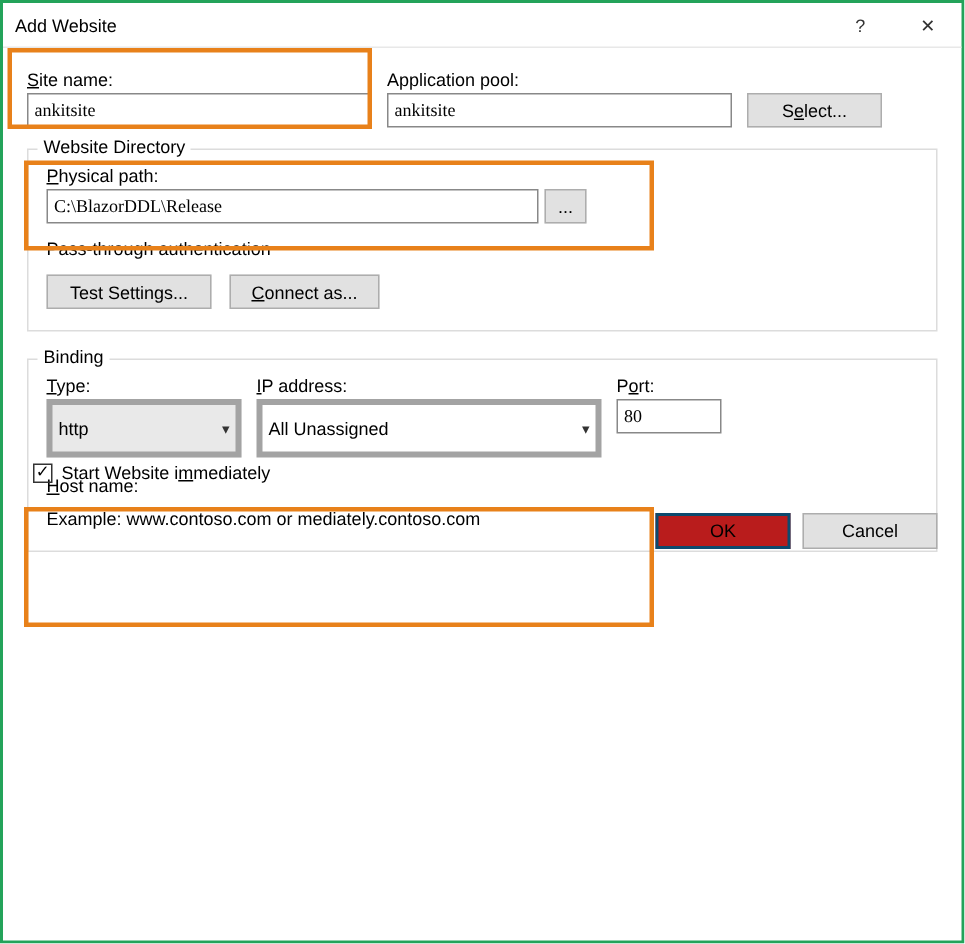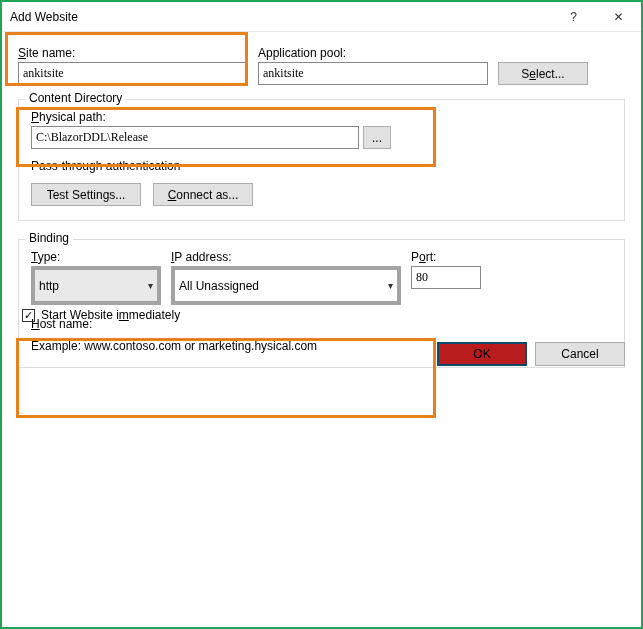--- a/index.html
+++ b/index.html
@@ -137,21 +137,21 @@
       <div class="col" style="width:230px;">
         <label class="lbl disabled-lbl">Application pool:</label>
         <input class="input" readonly="" value="ankitsite" style="">
       </div>
       <div class="col" style="justify-content:flex-end;">
         <button class="btn select-btn">S<span class="underline">e</span>lect...</button>
       </div>
     </div>
 
     <div class="fieldset">
-      <span class="legend">Content Directory</span>
+      <span class="legend">Website Directory</span>
       <label class="lbl"><span class="underline">P</span>hysical path:</label>
       <div class="path-row">
         <input class="input" style="width: 328px;" value="C:\BlazorDDL\Release">
         <div class="browse-btn">...</div>
       </div>
       <div style="margin-top:10px;">Pass-through authentication</div>
       <div class="auth-row">
         <button class="btn" style="width:110px;">Test Settin<span class="underline">g</span>s...</button>
         <button class="btn" style="width:100px;"><span class="underline">C</span>onnect as...</button>
       </div>
@@ -175,21 +175,21 @@
           </div>
         </div>
         <div class="col" style="width:70px;">
           <label class="lbl">P<span class="underline">o</span>rt:</label>
           <input class="input" value="80" style="">
         </div>
       </div>
 
       <div style="margin-top:12px;">
         <label class="lbl"><span class="underline">H</span>ost name:</label>
-        <div class="example">Example: www.contoso.com or marketing.hysical.com</div>
+        <div class="example">Example: www.contoso.com or mediately.contoso.com</div>
       </div>
     </div>
 
     <div class="checkbox-row">
       <div class="checkbox">✓</div>
       <span>Start Website i<span class="underline">m</span>mediately</span>
     </div>
 
     <div class="footer">
       <button class="btn ok-btn">OK</button>

